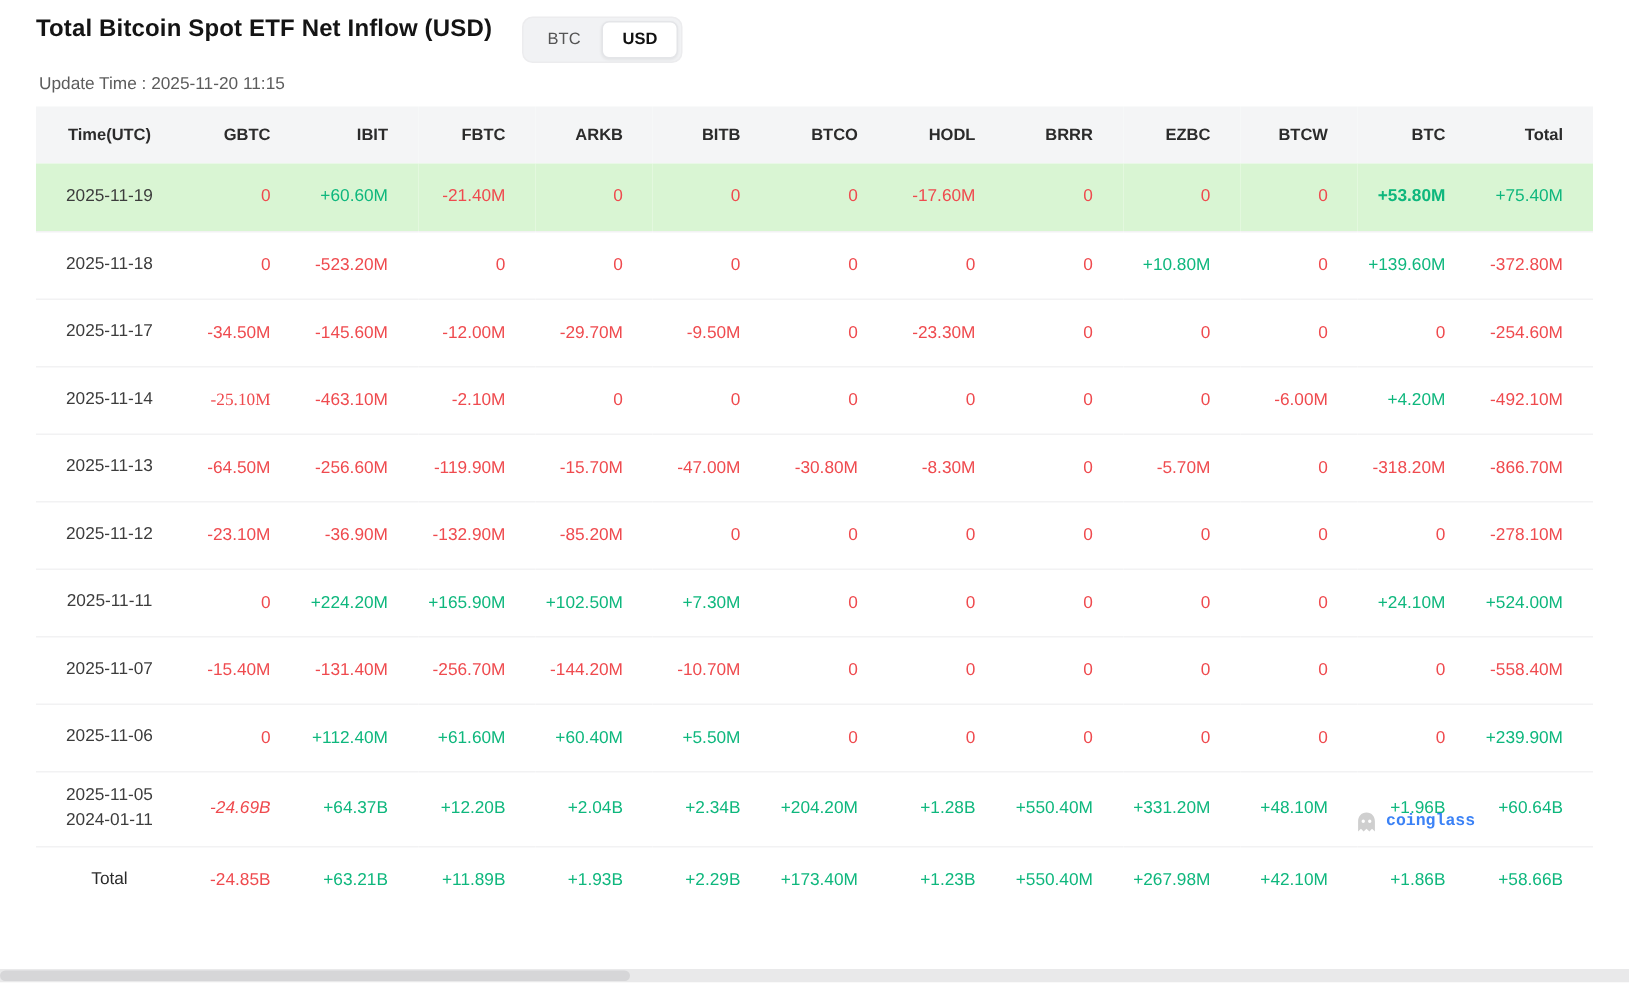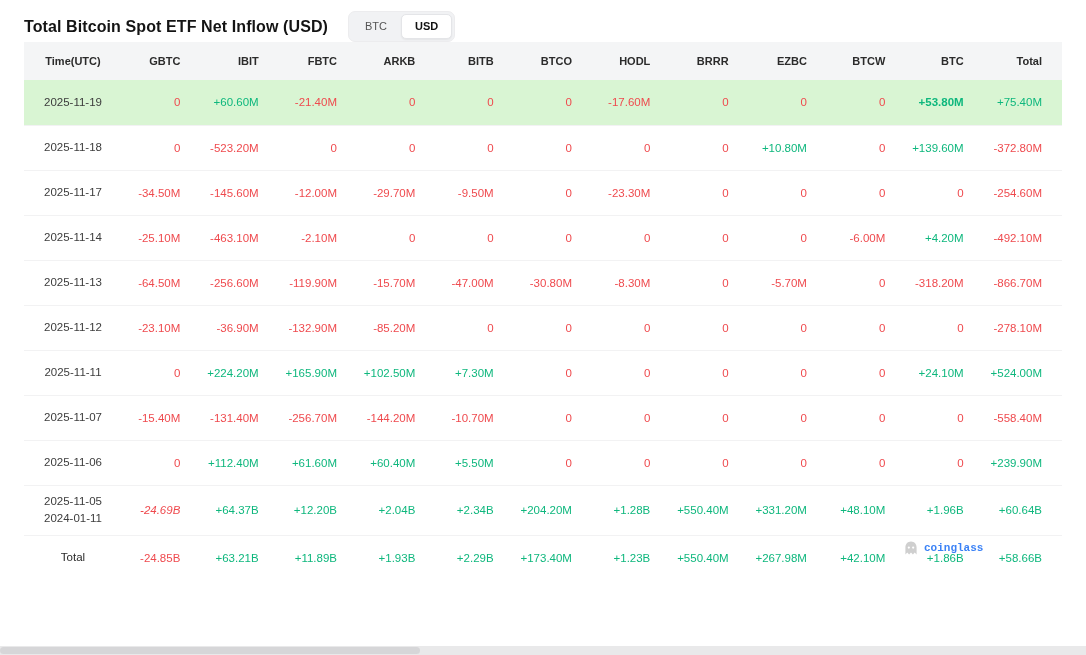--- a/index.html
+++ b/index.html
@@ -6,21 +6,21 @@
   html, body {
     width: 1086px; height: 655px;
     background: #fdfdfd;
     font-family: "Liberation Sans", sans-serif;
     overflow: hidden;
     position: relative;
   }
   .page { width: 1086px; height: 655px; position: relative; background: #fff; }
 
   .header-row {
-    display: flex; align-items: center; gap: 20px;
+    display: flex; align-items: flex-start; gap: 20px;
     padding: 11px 24px 0 24px;
   }
   .page-title { font-size: 16px; font-weight: bold; color: #141414; letter-spacing: .1px; }
 
   .toggle {
     display: inline-flex; align-items: center;
     background: #f1f2f4;
     border: 1px solid #ececee;
     border-radius: 7px;
     padding: 2px;
@@ -109,20 +109,21 @@
 <div class="page">
 
   <div class="header-row">
     <h1 class="page-title">Total Bitcoin Spot ETF Net Inflow (USD)</h1>
     <div class="toggle">
       <button>BTC</button>
       <button class="active">USD</button>
     </div>
   </div>
 
+  <div class="update-time">Update Time : 2025-11-20 11:15</div>
 
   <table class="etf">
     <thead>
       <tr id="thead-row">
           <th class="time-col">Time(UTC)</th>
           <th>GBTC</th>
           <th>IBIT</th>
           <th>FBTC</th>
           <th>ARKB</th>
           <th>BITB</th>
@@ -184,21 +185,21 @@
           <td style="color: rgb(239, 74, 78);">0</td>
           <td style="color: rgb(239, 74, 78);">0</td>
           <td style="color: rgb(239, 74, 78);">0</td>
           <td style="color: rgb(239, 74, 78);">0</td>
           <td style="color: rgb(239, 74, 78);">-254.60M</td>
         </tr>
         <tr>
           <td class="time-col">
             <div>2025-11-14</div>
           </td>
-          <td style="color: rgb(239, 74, 78);">-25.10M</td>
+          <td style="color: rgb(239, 74, 78); font-family: Liberation Serif, serif;">-25.10M</td>
           <td style="color: rgb(239, 74, 78);">-463.10M</td>
           <td style="color: rgb(239, 74, 78);">-2.10M</td>
           <td style="color: rgb(239, 74, 78);">0</td>
           <td style="color: rgb(239, 74, 78);">0</td>
           <td style="color: rgb(239, 74, 78);">0</td>
           <td style="color: rgb(239, 74, 78);">0</td>
           <td style="color: rgb(239, 74, 78);">0</td>
           <td style="color: rgb(239, 74, 78);">0</td>
           <td style="color: rgb(239, 74, 78);">-6.00M</td>
           <td style="color: rgb(14, 183, 125);">+4.20M</td>

